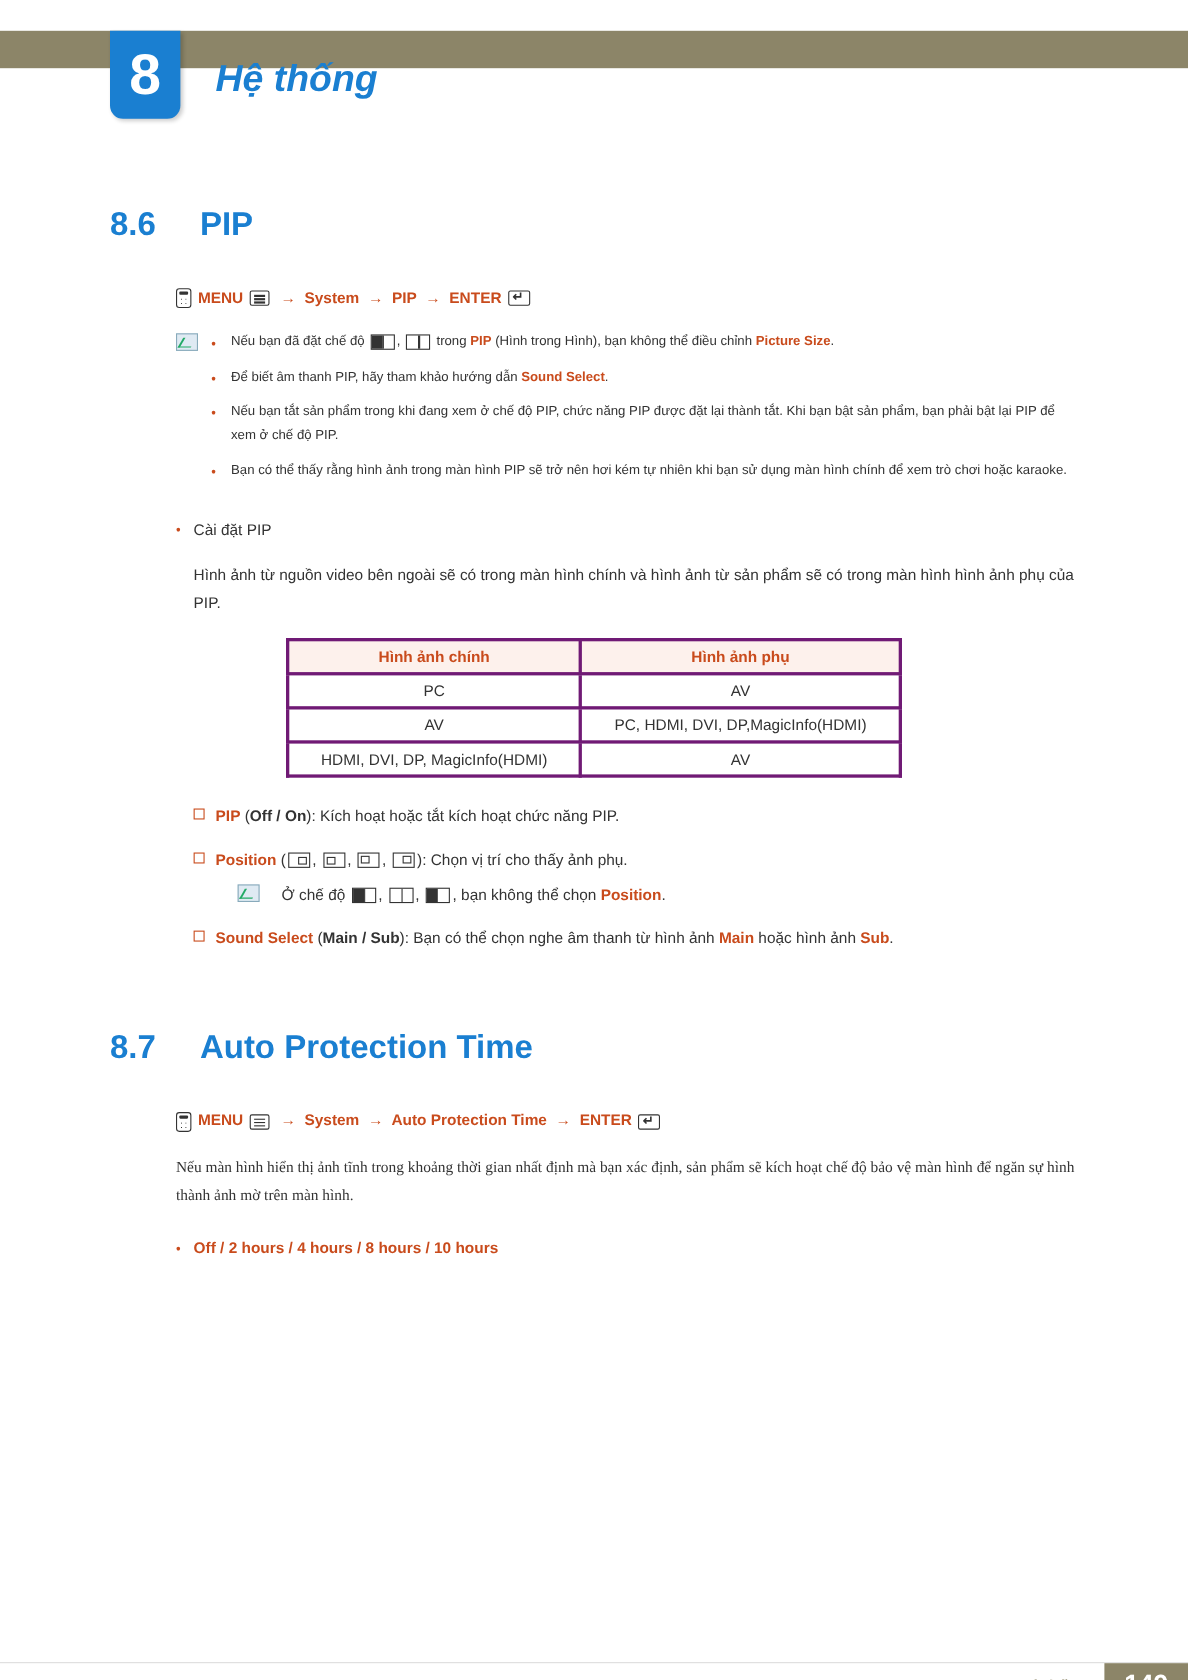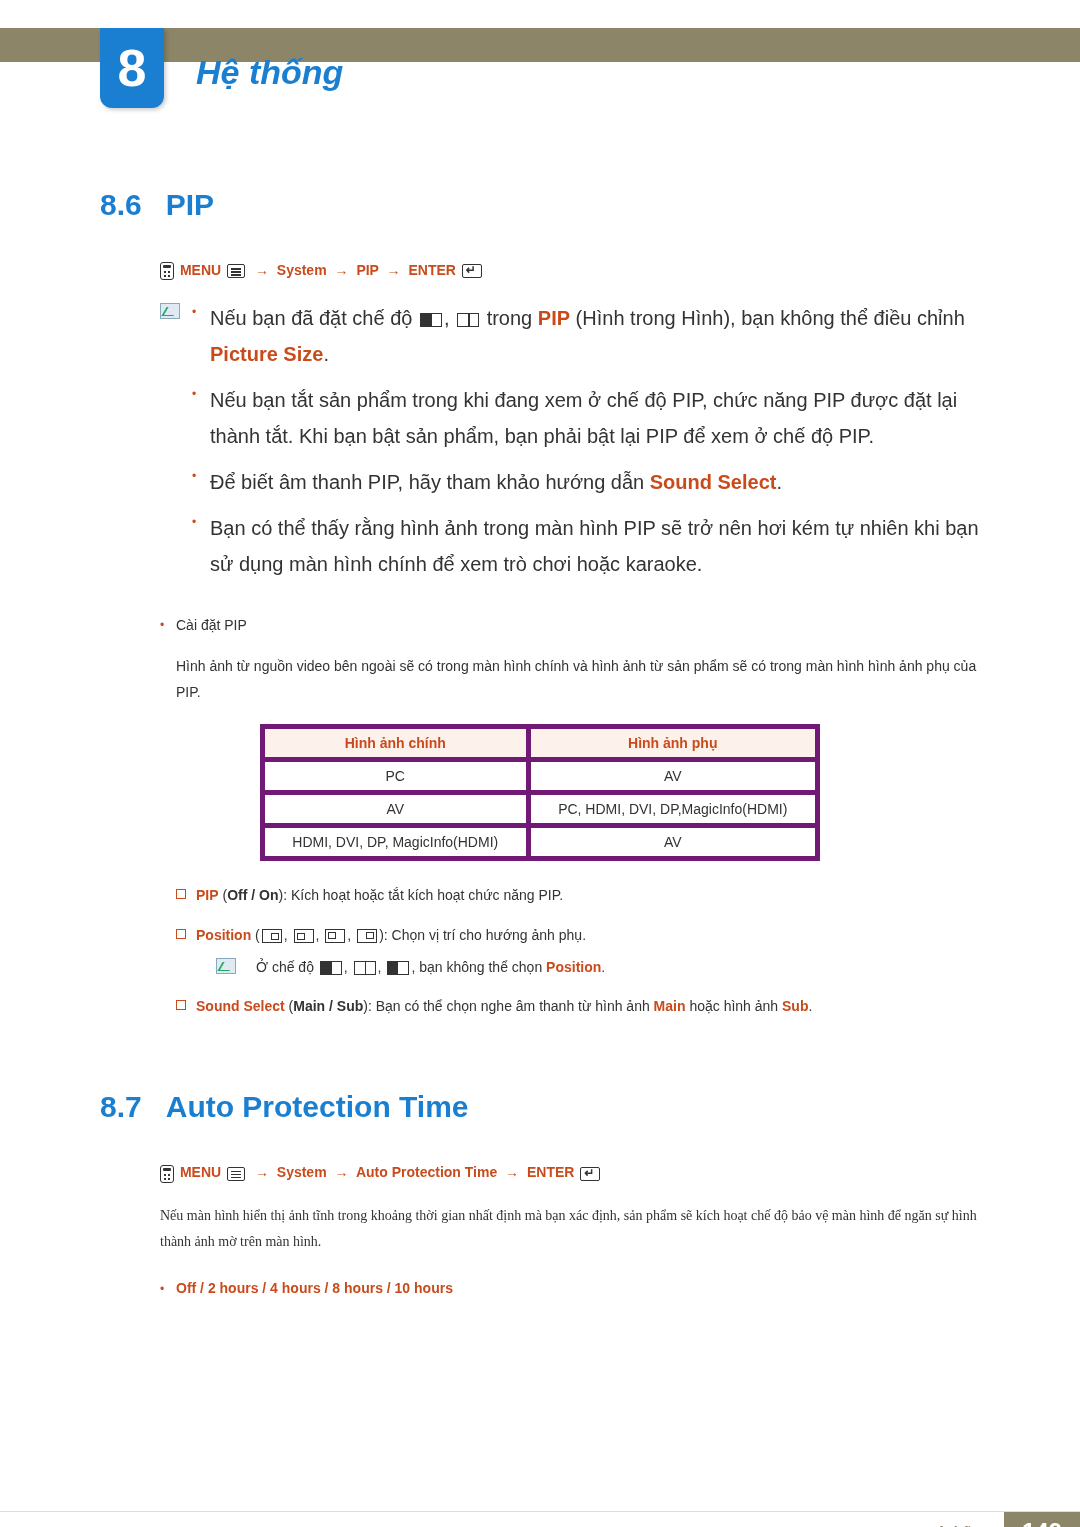--- a/index.html
+++ b/index.html
@@ -34,51 +34,51 @@
   .chapter-badge span {
     color: #fff; font-size: 52px; font-weight: bold;
     font-family: Arial, sans-serif;
   }
   .chapter-title {
     position: absolute; left: 196px; top: 25px;
     color: #1a7fd1; font-size: 34px; font-weight: bold;
     font-style: italic;
   }
   .content { padding: 80px 100px 20px 100px; }
-  .section-head { display: flex; align-items: baseline; gap: 24px; margin-bottom: 40px; }
+  .section-head { display: flex; align-items: baseline; gap: 40px; margin-bottom: 40px; }
   .section-num { color: #1a7fd1; font-size: 30px; font-weight: bold; }
   .section-title { color: #1a7fd1; font-size: 30px; font-weight: bold; }
   .menu-path { margin: 0 0 20px 60px; font-size: 14px; font-weight: bold; }
   .menu-path .accent { color: #c94b1c; }
   .menu-path .arrow { color: #c94b1c; padding: 0 4px; }
   .note-block { display:flex; gap:12px; margin: 0 0 20px 60px; }
   .note-icon {
     flex: 0 0 auto; width: 20px; height: 16px;
     background: #dfeaf3; border: 1px solid #8ab; position: relative;
     margin-top: 3px;
   }
   .note-icon::after { content:""; position:absolute; left:3px; top:3px; width:10px; height:8px;
     border-left:2px solid #2a6; border-bottom:1px solid #2a6; transform:skewX(-30deg);}
-  .note-list { list-style: none; font-size: 20px; line-height: 1.8; flex:1; }
+  .note-list { list-style: none; font-size: 12px; line-height: 1.8; flex:1; }
   .note-list > li { position: relative; padding-left: 18px; margin-bottom: 10px; }
   .note-list > li::before {
     content: "•"; position: absolute; left: 0; color: #c94b1c; font-size: 12px; top: 2px;
   }
   .bold-red { color: #c94b1c; font-weight: bold; }
   .bold { font-weight: bold; }
   .body-list { list-style: none; margin: 0 0 14px 60px; line-height: 1.9; }
   .body-list > li { position: relative; padding-left: 16px; }
   .body-list > li::before { content: "•"; position: absolute; left: 0; color: #c94b1c; font-size: 12px; top: 2px; }
   .body-para { margin: 8px 0 18px 76px; line-height: 1.9; }
   table.pip {
     border-collapse: collapse; margin: 4px auto 20px auto;
     width: 560px;
   }
   table.pip th, table.pip td {
-    border: 5px solid #701a75;
+    border: 3px solid #701a75;
     padding: 6px 24px; text-align: center; font-size: 14px;
   }
   table.pip th { background: #fdf1ec; color: #c94b1c; font-weight: bold; }
   .sub-list { list-style: none; margin: 0 0 30px 76px; line-height: 2.0; }
   .sub-list > li { position: relative; padding-left: 20px; margin-bottom: 6px; margin-top: 12px; }
   .sub-list > li::before {
     content: ""; position: absolute; left: 0; top: 8px;
     width: 8px; height: 8px; border: 1px solid #c94b1c;
   }
   .sub-note { display:flex; gap:20px; margin: 6px 0 10px 20px; }
@@ -161,25 +161,25 @@
       <ul class="note-list">
         <li>
           <span>Nếu bạn đã đặt chế độ </span>
           <span class="ic ic-box split lfill"></span>,
           <span class="ic ic-box split"></span>
           <span> trong </span>
           <span class="bold-red">PIP</span>
           <span> (Hình trong Hình), bạn không thể điều chỉnh </span>
           <span class="bold-red">Picture Size</span><span>.</span>
         </li>
-        <li>Nếu bạn tắt sản phẩm trong khi đang xem ở chế độ PIP, chức năng PIP được đặt lại thành tắt. Khi bạn bật sản phẩm, bạn phải bật lại PIP để xem ở chế độ PIP.</li>
         <li>
           <span>Để biết âm thanh PIP, hãy tham khảo hướng dẫn </span>
           <span class="bold-red">Sound Select</span><span>.</span>
         </li>
+        <li>Nếu bạn tắt sản phẩm trong khi đang xem ở chế độ PIP, chức năng PIP được đặt lại thành tắt. Khi bạn bật sản phẩm, bạn phải bật lại PIP để xem ở chế độ PIP.</li>
         <li>Bạn có thể thấy rằng hình ảnh trong màn hình PIP sẽ trở nên hơi kém tự nhiên khi bạn sử dụng màn hình chính để xem trò chơi hoặc karaoke.</li>
       </ul>
     </div>
 
     <ul class="body-list">
       <li>Cài đặt PIP</li>
     </ul>
     <div class="body-para">Hình ảnh từ nguồn video bên ngoài sẽ có trong màn hình chính và hình ảnh từ sản phẩm sẽ có trong màn hình hình ảnh phụ của PIP.</div>
 
     <table class="pip">
@@ -206,21 +206,21 @@
     <ul class="sub-list">
       <li>
         <span class="bold-red">PIP</span>
         (<span class="bold">Off / On</span><span>): Kích hoạt hoặc tắt kích hoạt chức năng PIP.</span>
       </li>
       <li>
         <span class="bold-red">Position</span>
         (<span class="ic ic-pos br"></span>,
         <span class="ic ic-pos bl"></span>,
         <span class="ic ic-pos tl"></span>,
-        <span class="ic ic-pos tr"></span><span>): Chọn vị trí cho hướng ảnh phụ.</span>
+        <span class="ic ic-pos tr"></span><span>): Chọn vị trí cho thấy ảnh phụ.</span>
         <div class="sub-note">
           <span class="note-icon"></span>
           <div class="sub-note-text">
             <span>Ở chế độ </span>
             <span class="ic ic-box split lfill"></span>,
             <span class="ic ic-box split"></span>,
             <span class="ic ic-box fill50"></span><span>, bạn không thể chọn </span><span class="bold-red">Position</span><span>.</span>
           </div>
         </div>
       </li>

